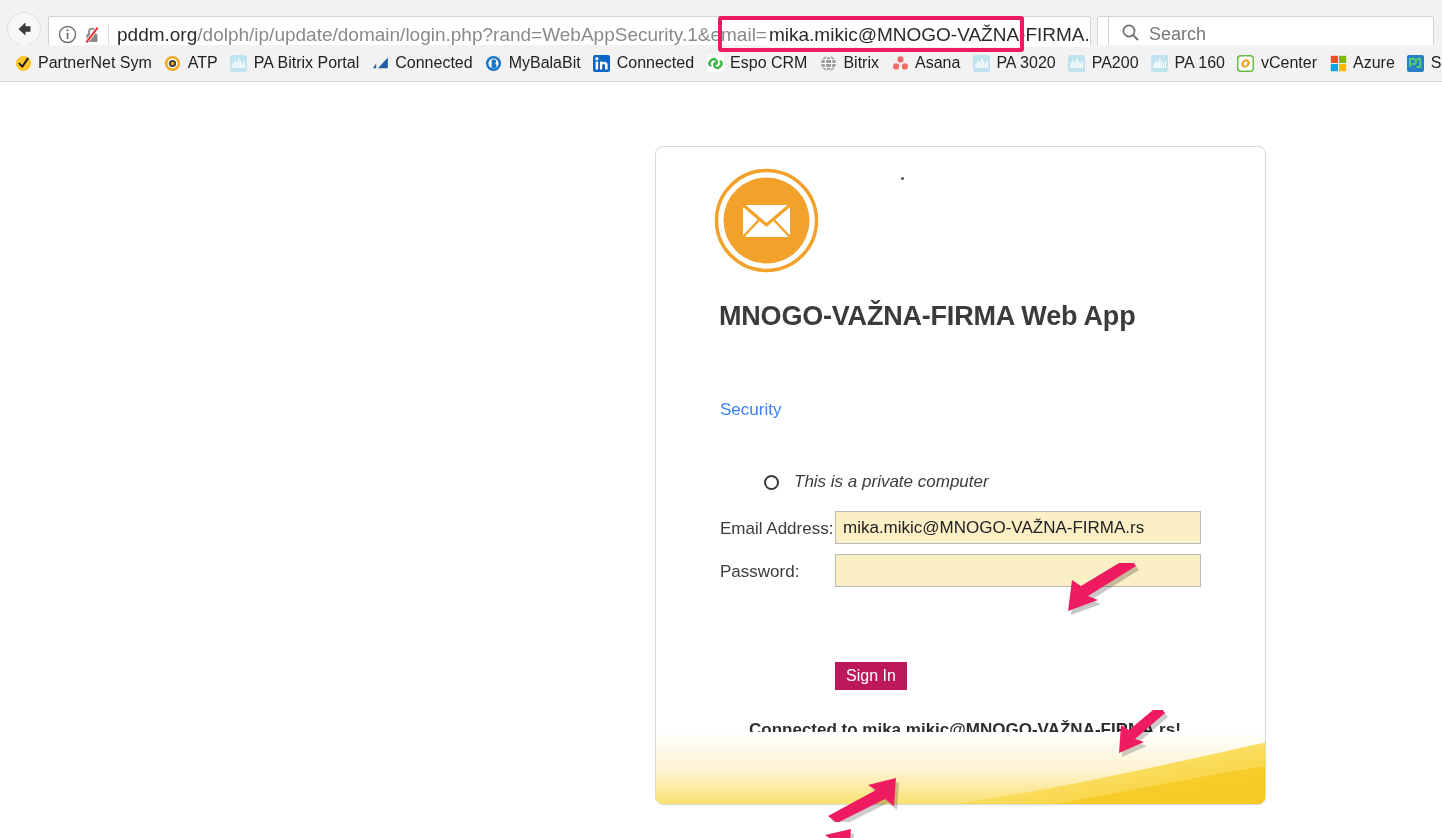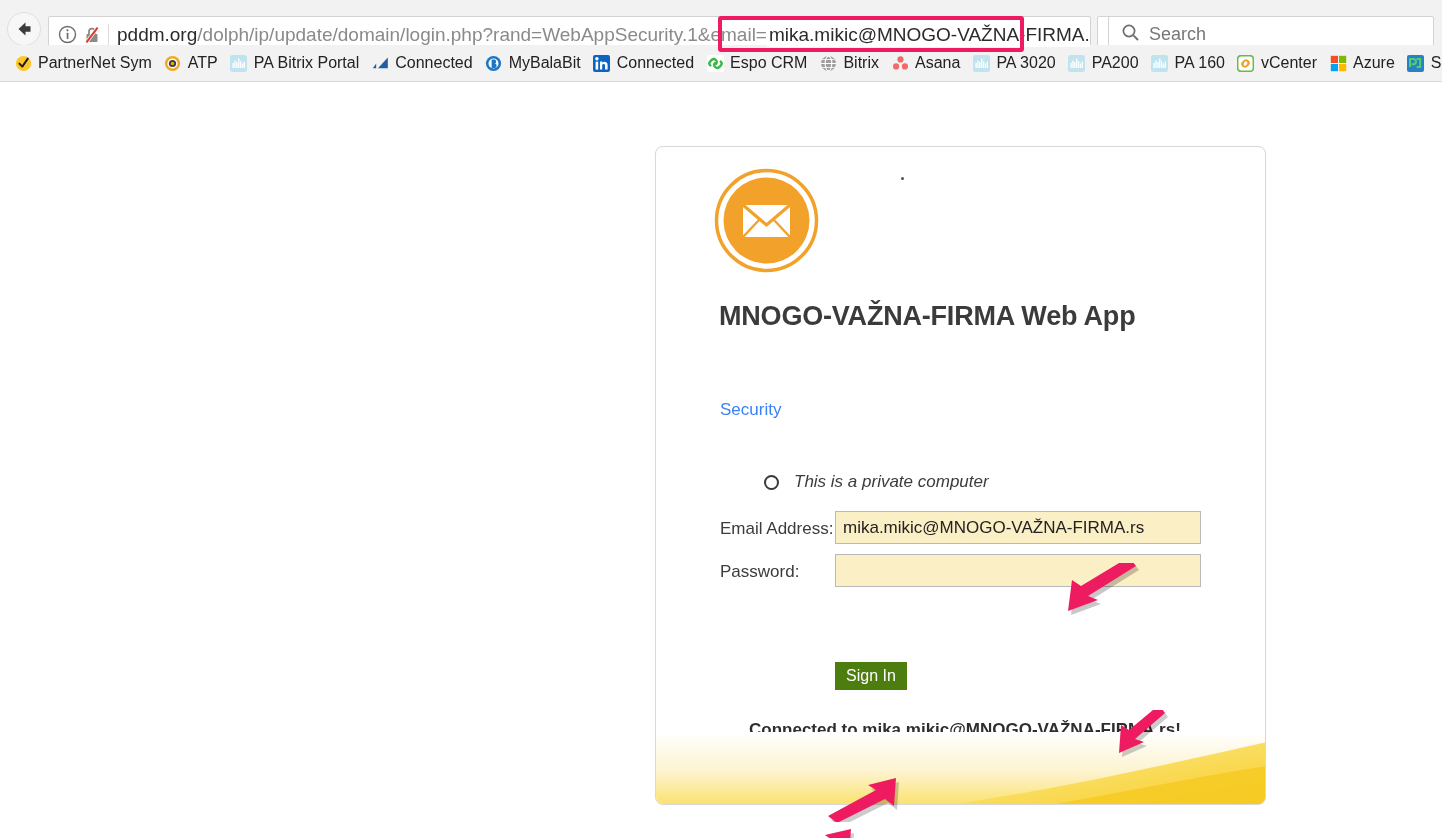--- a/index.html
+++ b/index.html
@@ -209,21 +209,21 @@
     padding: 0 7px;
     outline: none;
   }
   #input-email { top: 364px; }
   #input-password { top: 407px; }
 
   #sign-in-button {
     position: absolute; left: 179px; top: 515px;
     height: 28px;
     padding: 0 11px;
-    background: #4d7c0f;
+    background: #be185d;
     border: none;
     color: #ffffff;
     font-family: "Liberation Sans", sans-serif;
     font-size: 16px;
     cursor: pointer;
     line-height: 28px;
   }
 
   #connected-text {
     position: absolute; left: 93px; top: 573px;

